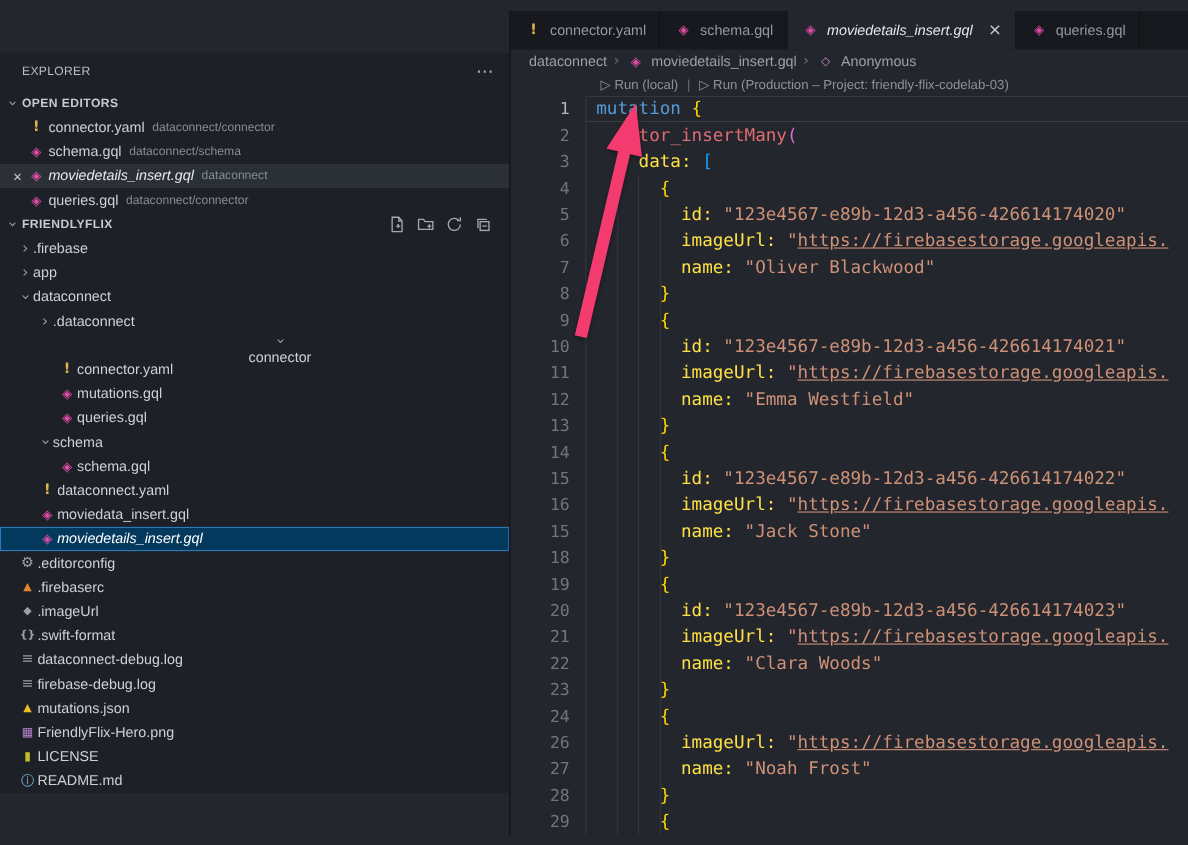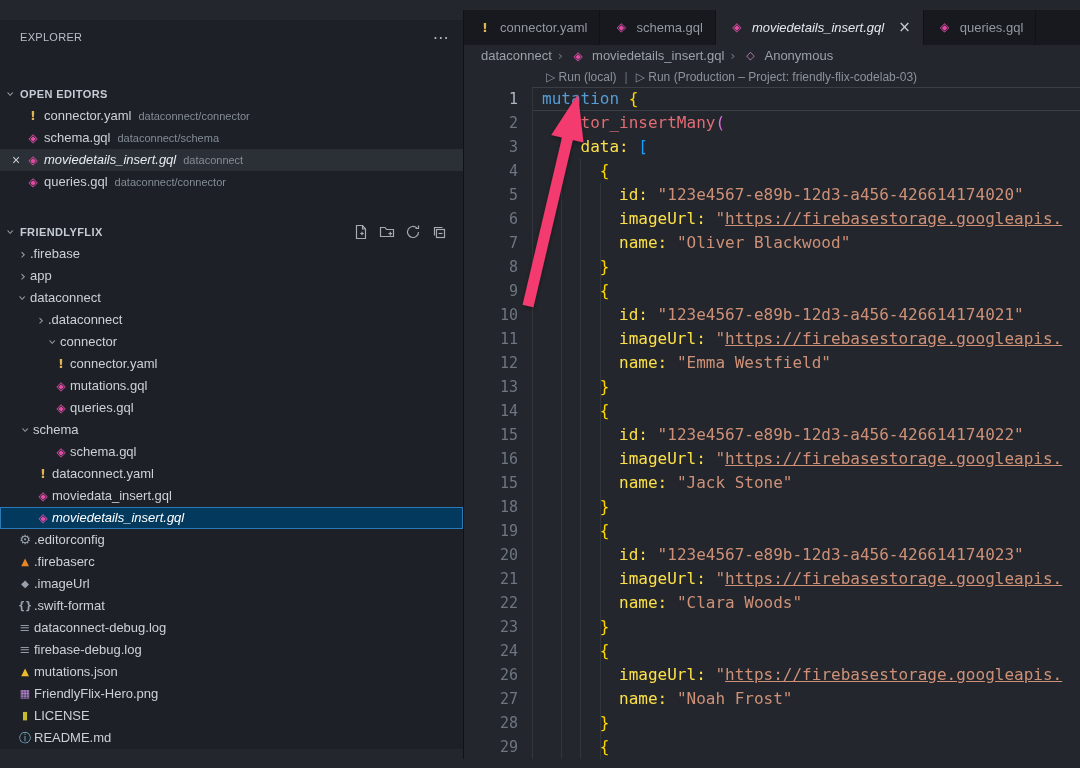--- a/index.html
+++ b/index.html
@@ -4,21 +4,21 @@
 <style>
   html,body{margin:0;padding:0;background:#23262c;}
   .app{width:1080px;height:768px;display:flex;overflow:hidden;background:#23262c;
        font-family:"Liberation Sans",sans-serif;color:#ccd1d7;align-items:center;-webkit-font-smoothing:antialiased;}
   
   .sidebar{width:463px;flex:none;background:#1d2127;display:flex;flex-direction:column;overflow:hidden;}
   .explorer-header{height:35px;flex:none;display:flex;align-items:center;justify-content:space-between;
        padding:0 14px 0 20px;font-size:11px;color:#b9bfc7;letter-spacing:.3px;}
   .more{font-size:16px;color:#aeb4bb;cursor:pointer;}
   .section-header{height:22px;flex:none;display:flex;align-items:center;font-weight:bold;font-size:11px;
-       color:#c6ccd3;padding-left:4px;gap:2px;cursor:pointer;margin-top:28px;}
+       color:#c6ccd3;padding-left:4px;gap:2px;cursor:pointer;}
   .sh-label{letter-spacing:.4px;}
   .chev{display:inline-block;width:14px;text-align:center;font-family:"DejaVu Sans",sans-serif;
        font-size:14px;font-weight:normal;color:#9aa0a8;line-height:1;}
   .chev.exp{transform:rotate(90deg);}
   .actions{margin-left:auto;display:flex;gap:10px;padding-right:16px;}
   .act-btn{width:16px;height:16px;cursor:pointer;opacity:.9;}
   .oe-row{height:22px;display:flex;align-items:center;padding-left:8px;font-size:13px;cursor:pointer;white-space:nowrap;}
   .oe-row.active{background:#2b3036;}
   .oe-close{width:16px;flex:none;text-align:center;color:#c6cbd1;font-size:14px;}
   .oe-spacer{width:16px;flex:none;}
@@ -145,37 +145,37 @@
           <span class="tree-label">app</span>
         </div>
         <div class="tree-row" style="padding-left: 16px;">
           <span class="chev exp">›</span>
           <span class="tree-label">dataconnect</span>
         </div>
         <div class="tree-row" style="padding-left: 34px;">
           <span class="chev">›</span>
           <span class="tree-label">.dataconnect</span>
         </div>
-        <div class="tree-row" style="padding-left: 46px;">
+        <div class="tree-row" style="padding-left: 46px; flex-direction: column;">
           <span class="chev exp">›</span>
           <span class="tree-label">connector</span>
         </div>
         <div class="tree-row" style="padding-left: 52px;">
           <span class="ficon" style="color: rgb(224, 180, 79); font-weight: bold; font-size: 13px;">!</span>
           <span class="tree-label">connector.yaml</span>
         </div>
         <div class="tree-row" style="padding-left: 52px;">
           <span class="ficon" style="color: rgb(223, 76, 167); font-size: 12px;">◈</span>
           <span class="tree-label">mutations.gql</span>
         </div>
         <div class="tree-row" style="padding-left: 52px;">
           <span class="ficon" style="color: rgb(223, 76, 167); font-size: 12px;">◈</span>
           <span class="tree-label">queries.gql</span>
         </div>
-        <div class="tree-row" style="padding-left: 19px;">
+        <div class="tree-row" style="padding-left: 34px;">
           <span class="chev exp">›</span>
           <span class="tree-label">schema</span>
         </div>
         <div class="tree-row" style="padding-left: 52px;">
           <span class="ficon" style="color: rgb(223, 76, 167); font-size: 12px;">◈</span>
           <span class="tree-label">schema.gql</span>
         </div>
         <div class="tree-row" style="padding-left: 34px;">
           <span class="ficon" style="color: rgb(224, 180, 79); font-weight: bold; font-size: 13px;">!</span>
           <span class="tree-label">dataconnect.yaml</span>

